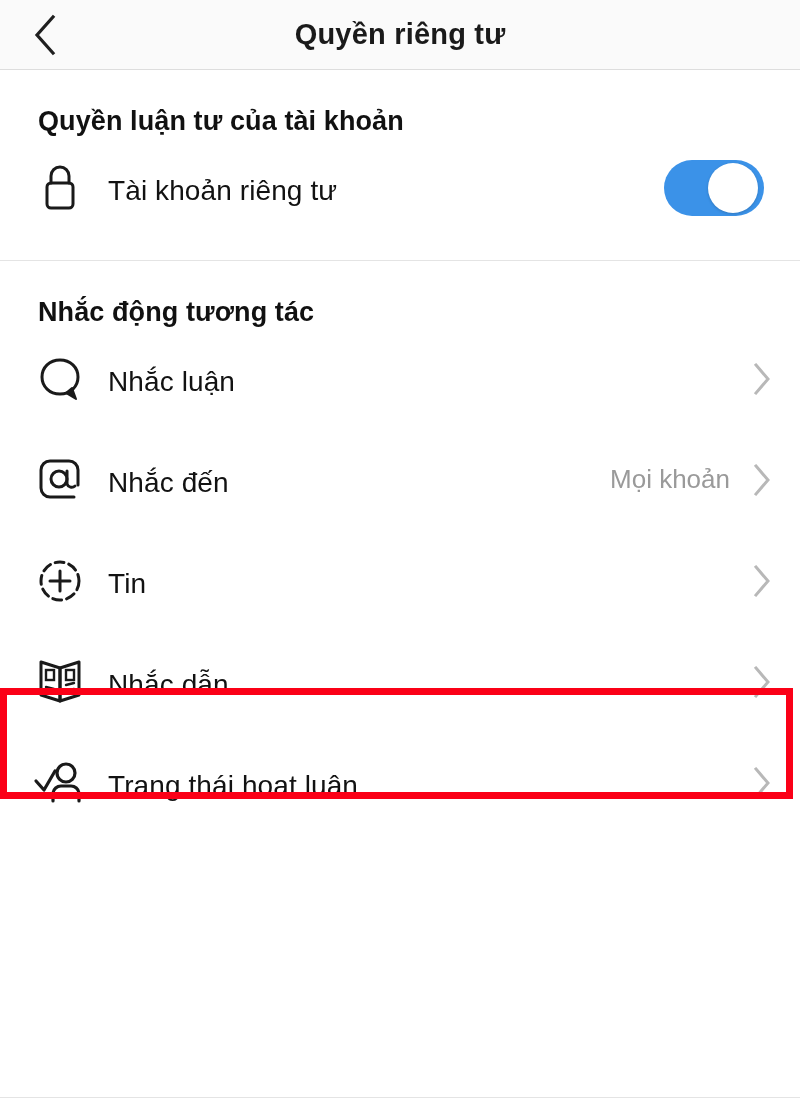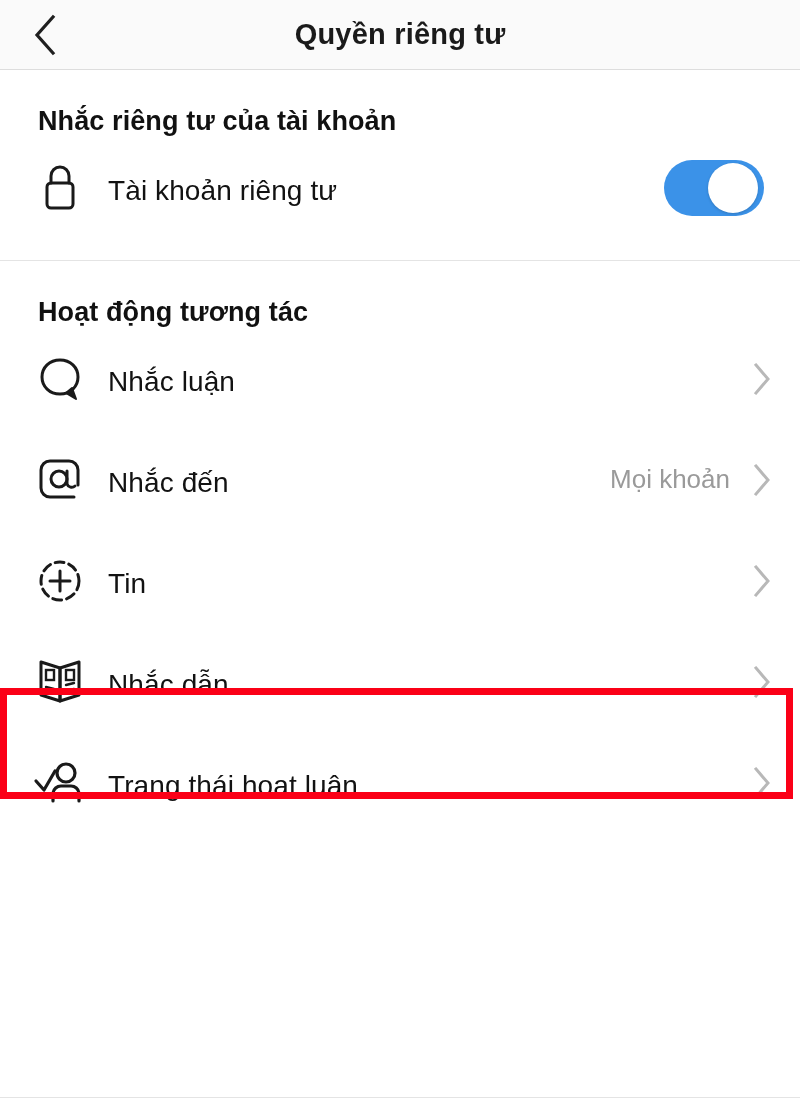--- a/index.html
+++ b/index.html
@@ -161,40 +161,40 @@
       <span>
         <svg width="26" height="44" viewBox="0 0 26 44">
           <polyline points="21,4 5,22 21,40" fill="none" stroke="#1f1f1f" stroke-width="3.2" stroke-linecap="square" stroke-linejoin="miter"></polyline>
         </svg>
       </span>
     </div>
     <div class="nav-title">Quyền riêng tư</div>
   </div>
 
   <div class="section-one">
-    <div class="section-title">Nhắc riêng tư của tài khoản</div>
+    <div class="section-title">Quyền luận tư của tài khoản</div>
 
     <div class="row">
       <div class="row-icon">
         <svg width="42" height="52" viewBox="0 0 42 52">
           <path d="M12,21 L12,14 A9,9 0 0 1 30,14 L30,21" fill="none" stroke="#1a1a1a" stroke-width="3" stroke-linecap="round"></path>
           <rect x="8" y="21" width="26" height="25" rx="4" ry="4" fill="none" stroke="#1a1a1a" stroke-width="3"></rect>
         </svg>
       </div>
       <div class="row-label">Tài khoản riêng tư</div>
       <div class="toggle">
         <div class="knob"></div>
       </div>
     </div>
   </div>
 
   <div class="section-divider"></div>
 
   <div class="section-two">
-    <div class="section-title">Hoạt động tương tác</div>
+    <div class="section-title">Nhắc động tương tác</div>
 
     <div class="row">
       <div class="row-icon">
         <svg width="48" height="48" viewBox="0 0 48 48">
           <path d="M24,5 C34.5,5 42,12.5 42,22 C42,31.5 34.5,39 24,39 C13.5,39 6,31.5 6,22 C6,12.5 13.5,5 24,5 Z" fill="none" stroke="#1a1a1a" stroke-width="3"></path>
           <path d="M36,33 L40,44 L30,38 Z" fill="#1a1a1a" stroke="#1a1a1a" stroke-width="2" stroke-linejoin="round"></path>
         </svg>
       </div>
       <div class="row-label">Nhắc luận</div>
       <div class="row-value"></div>

